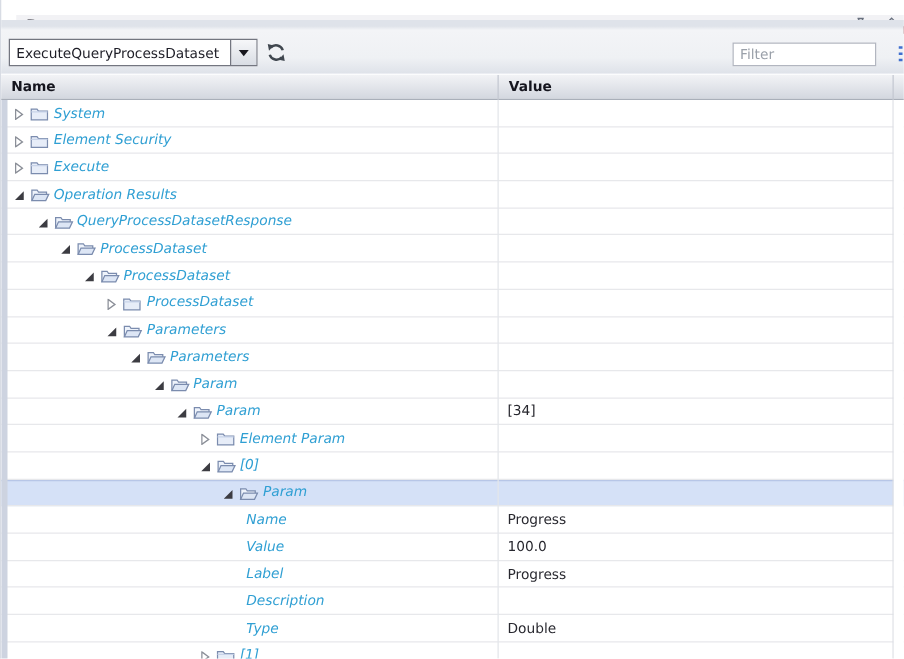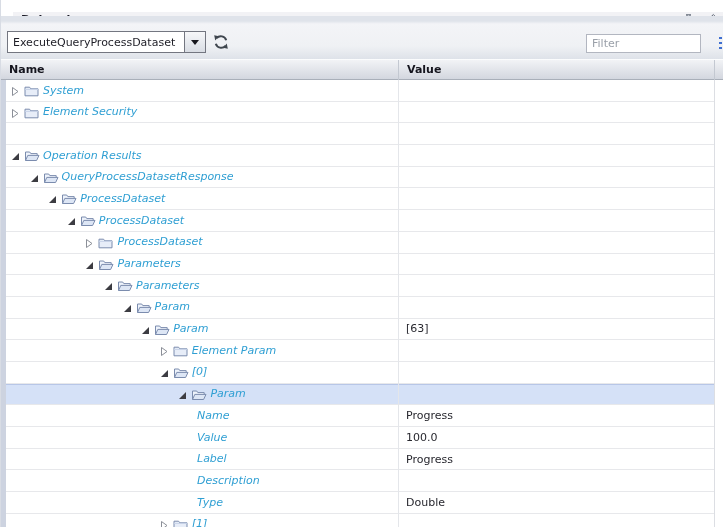--- a/index.html
+++ b/index.html
@@ -139,25 +139,35 @@
             </svg></span>
           <span class="folder" style="left: 23px;"><svg width="15" height="13" viewBox="0 0 15 13">
               <path d="M1 3.2 h4.6 l1.2 1.6 H14 v7 H1 z" fill="#e7edf8" stroke="#7b8cae" stroke-width="1"></path>
               <path d="M1 5.4 H14" stroke="#c8d3e8" stroke-width="1"></path>
             </svg></span>
           <span class="node-label" style="left: 42px;">Element Security</span>
         </div>
         <div class="cell-value"></div>
       </div>
       <div class="tree-row">
-        <div class="cell-value"></div>
-      </div>
-      <div class="tree-row">
         <div class="cell-name">
           <span class="expander" style="left: 10px;"><svg width="9" height="9" viewBox="0 0 9 9">
+              <path d="M1.5 0.5 L7 4.5 L1.5 8.5 Z" fill="#fff" stroke="#8b8f98" stroke-width="1"></path>
+            </svg></span>
+          <span class="folder" style="left: 23px;"><svg width="15" height="13" viewBox="0 0 15 13">
+              <path d="M1 3.2 h4.6 l1.2 1.6 H14 v7 H1 z" fill="#e7edf8" stroke="#7b8cae" stroke-width="1"></path>
+              <path d="M1 5.4 H14" stroke="#c8d3e8" stroke-width="1"></path>
+            </svg></span>
+          <span class="node-label" style="left: 42px;">Execute</span>
+        </div>
+        <div class="cell-value"></div>
+      </div>
+      <div class="tree-row">
+        <div class="cell-name">
+          <span class="expander" style="left: 10px;"><svg width="9" height="9" viewBox="0 0 9 9">
               <path d="M8 1 L8 8 L1 8 Z" fill="#3c3c42"></path>
             </svg></span>
           <span class="folder" style="left: 23px;"><svg width="16" height="13" viewBox="0 0 16 13">
               <path d="M1.5 11.5 V3 h4.2 l1.1 1.6 h6.4 v2.2" fill="#eef3fb" stroke="#7b8cae" stroke-width="1"></path>
               <path d="M3.8 6.4 H15 L12.6 11.5 H1.5 z" fill="#dde6f5" stroke="#7b8cae" stroke-width="1"></path>
             </svg></span>
           <span class="node-label" style="left: 42px;">Operation Results</span>
         </div>
         <div class="cell-value"></div>
       </div>
@@ -256,21 +266,21 @@
         <div class="cell-name">
           <span class="expander" style="left: 140.2px;"><svg width="9" height="9" viewBox="0 0 9 9">
               <path d="M8 1 L8 8 L1 8 Z" fill="#3c3c42"></path>
             </svg></span>
           <span class="folder" style="left: 153.2px;"><svg width="16" height="13" viewBox="0 0 16 13">
               <path d="M1.5 11.5 V3 h4.2 l1.1 1.6 h6.4 v2.2" fill="#eef3fb" stroke="#7b8cae" stroke-width="1"></path>
               <path d="M3.8 6.4 H15 L12.6 11.5 H1.5 z" fill="#dde6f5" stroke="#7b8cae" stroke-width="1"></path>
             </svg></span>
           <span class="node-label" style="left: 172.2px;">Param</span>
         </div>
-        <div class="cell-value">[63]</div>
+        <div class="cell-value">[34]</div>
       </div>
       <div class="tree-row">
         <div class="cell-name">
           <span class="expander" style="left: 158.8px;"><svg width="9" height="9" viewBox="0 0 9 9">
               <path d="M1.5 0.5 L7 4.5 L1.5 8.5 Z" fill="#fff" stroke="#8b8f98" stroke-width="1"></path>
             </svg></span>
           <span class="folder" style="left: 171.8px;"><svg width="15" height="13" viewBox="0 0 15 13">
               <path d="M1 3.2 h4.6 l1.2 1.6 H14 v7 H1 z" fill="#e7edf8" stroke="#7b8cae" stroke-width="1"></path>
               <path d="M1 5.4 H14" stroke="#c8d3e8" stroke-width="1"></path>
             </svg></span>

